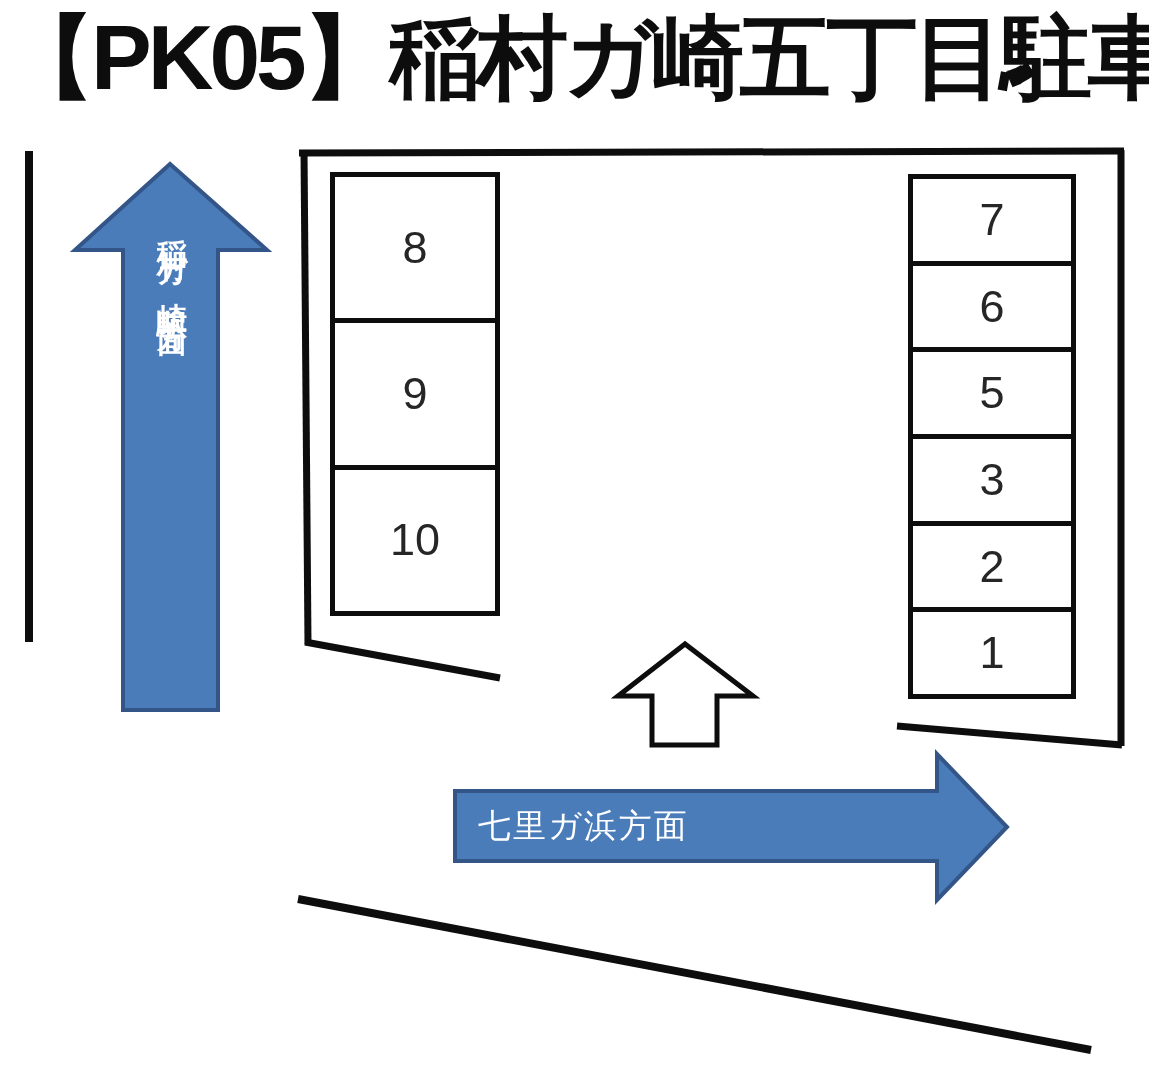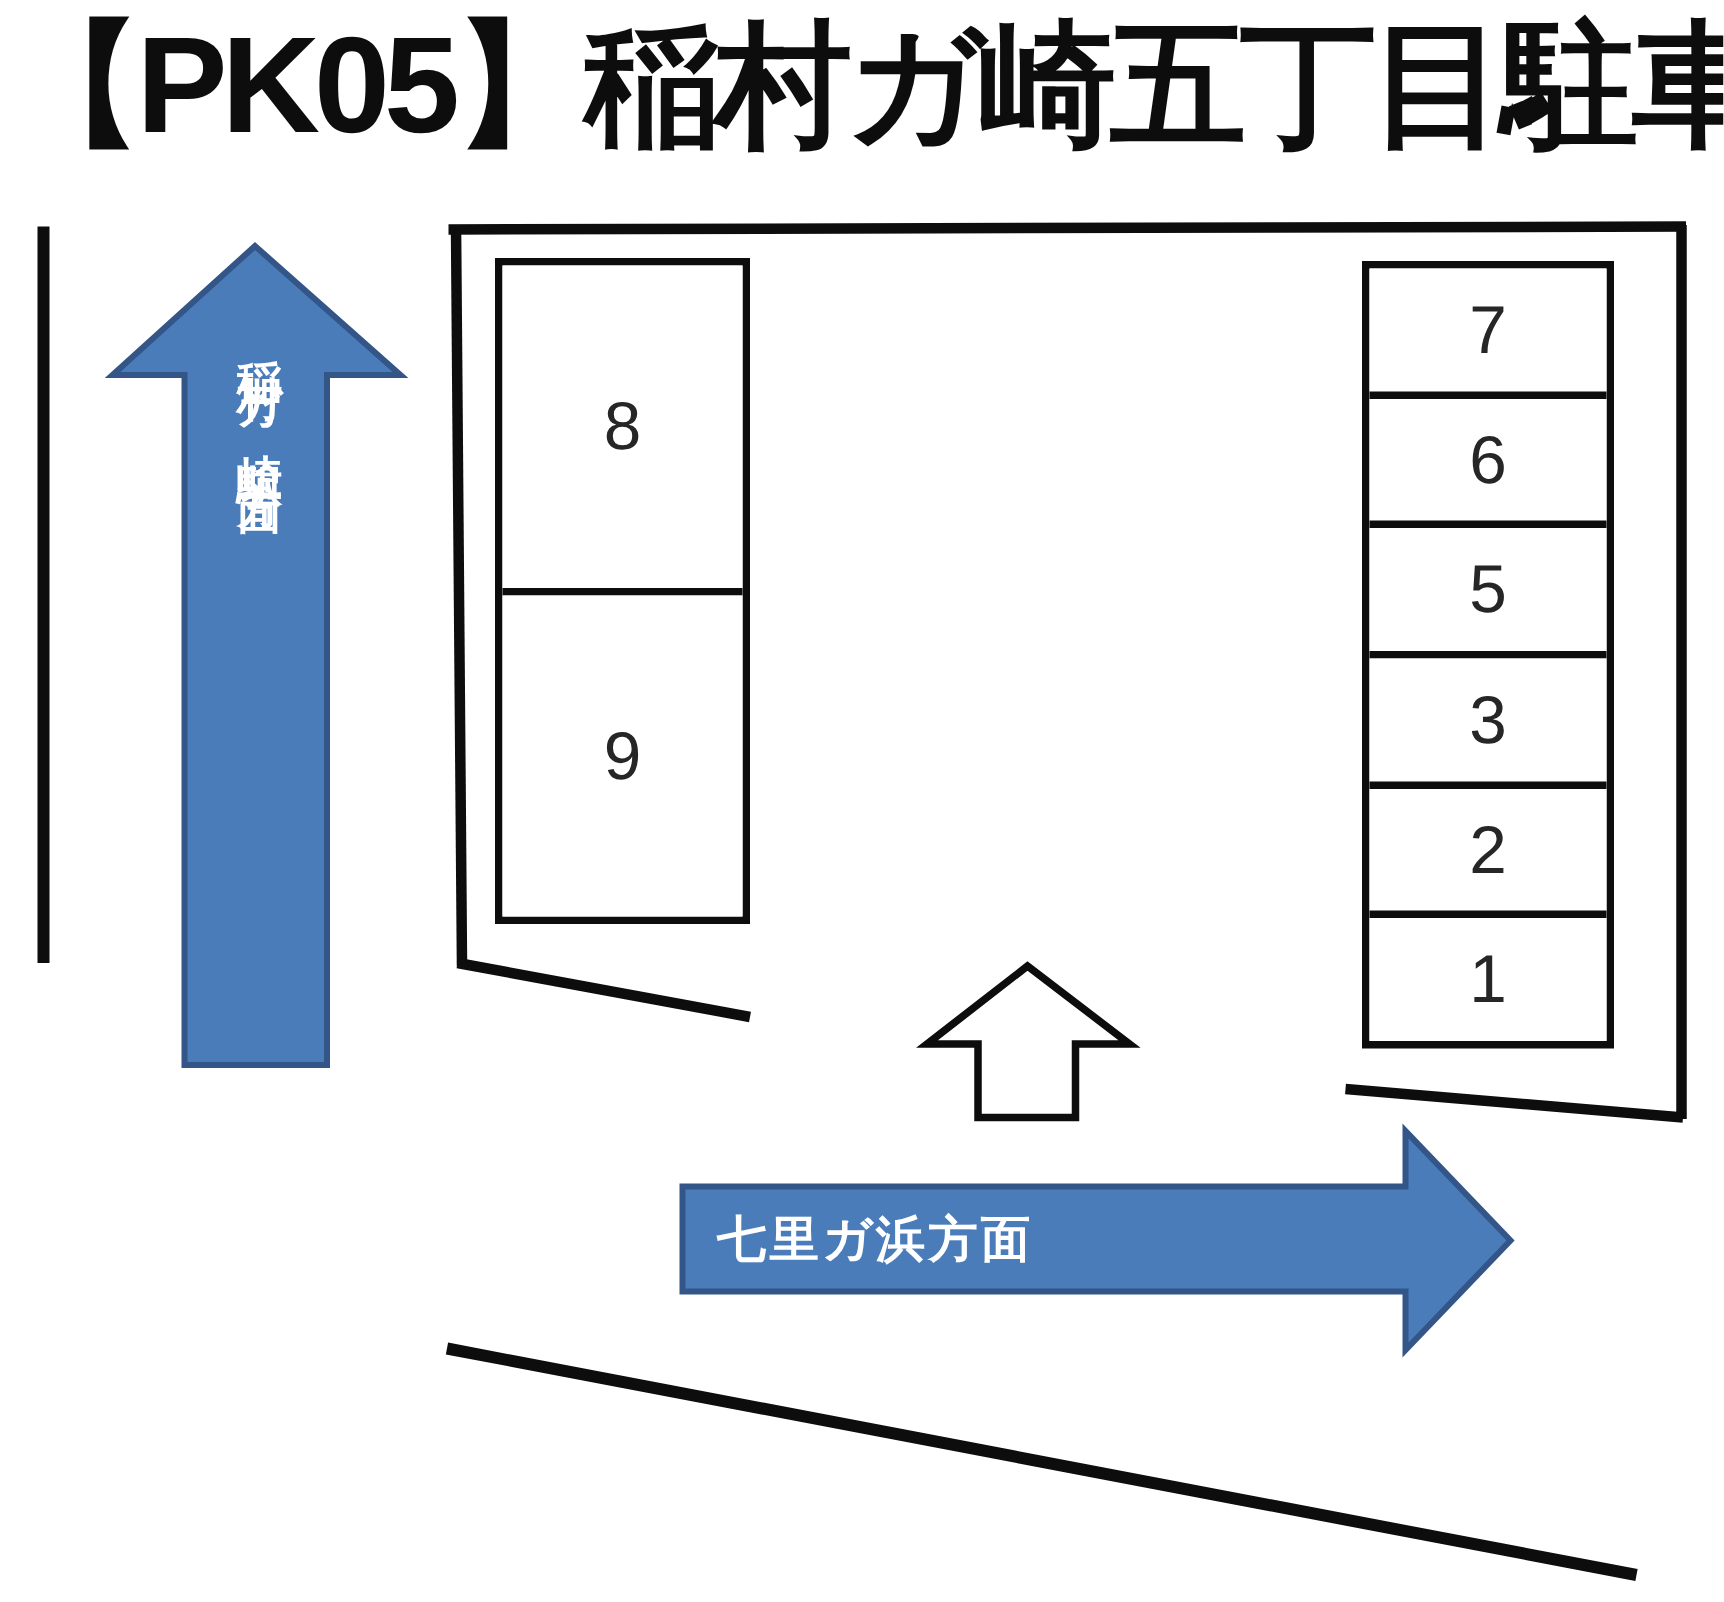--- a/index.html
+++ b/index.html
@@ -69,21 +69,21 @@
     letter-spacing: 9px;
     z-index: 3;
   }
   .h-label {
     position: absolute;
     left: 478px;
     top: 791px;
     height: 70px;
     line-height: 70px;
     font-size: 33px;
-    font-weight: bold;
+    font-weight: normal;
     color: #ffffff;
     letter-spacing: 2px;
     z-index: 3;
     white-space: nowrap;
   }
 </style>
 </head>
 <body>
 
 <div class="page">
@@ -105,20 +105,21 @@
     <polygon points="170,164 75,250 123,250 123,710 218,710 218,250 267,250" stroke="#335587" stroke-width="4" fill="#4a7cba"></polygon>
 
     <polygon points="685,644 618,696 652,696 652,745 717,745 717,696 753,696" stroke="#0d0d0d" stroke-width="5" fill="#ffffff"></polygon>
 
     <polygon points="455,791 937,791 937,754 1007,827 937,900 937,861 455,861" stroke="#335587" stroke-width="4" fill="#4a7cba"></polygon>
   </svg>
 
   <div class="col col-left">
     <div class="cell">8</div>
     <div class="cell">9</div>
+    <div class="cell">10</div>
   </div>
 
   <div class="col col-right">
     <div class="cell">7</div>
     <div class="cell">6</div>
     <div class="cell">5</div>
     <div class="cell">3</div>
     <div class="cell">2</div>
     <div class="cell">1</div>
   </div>

